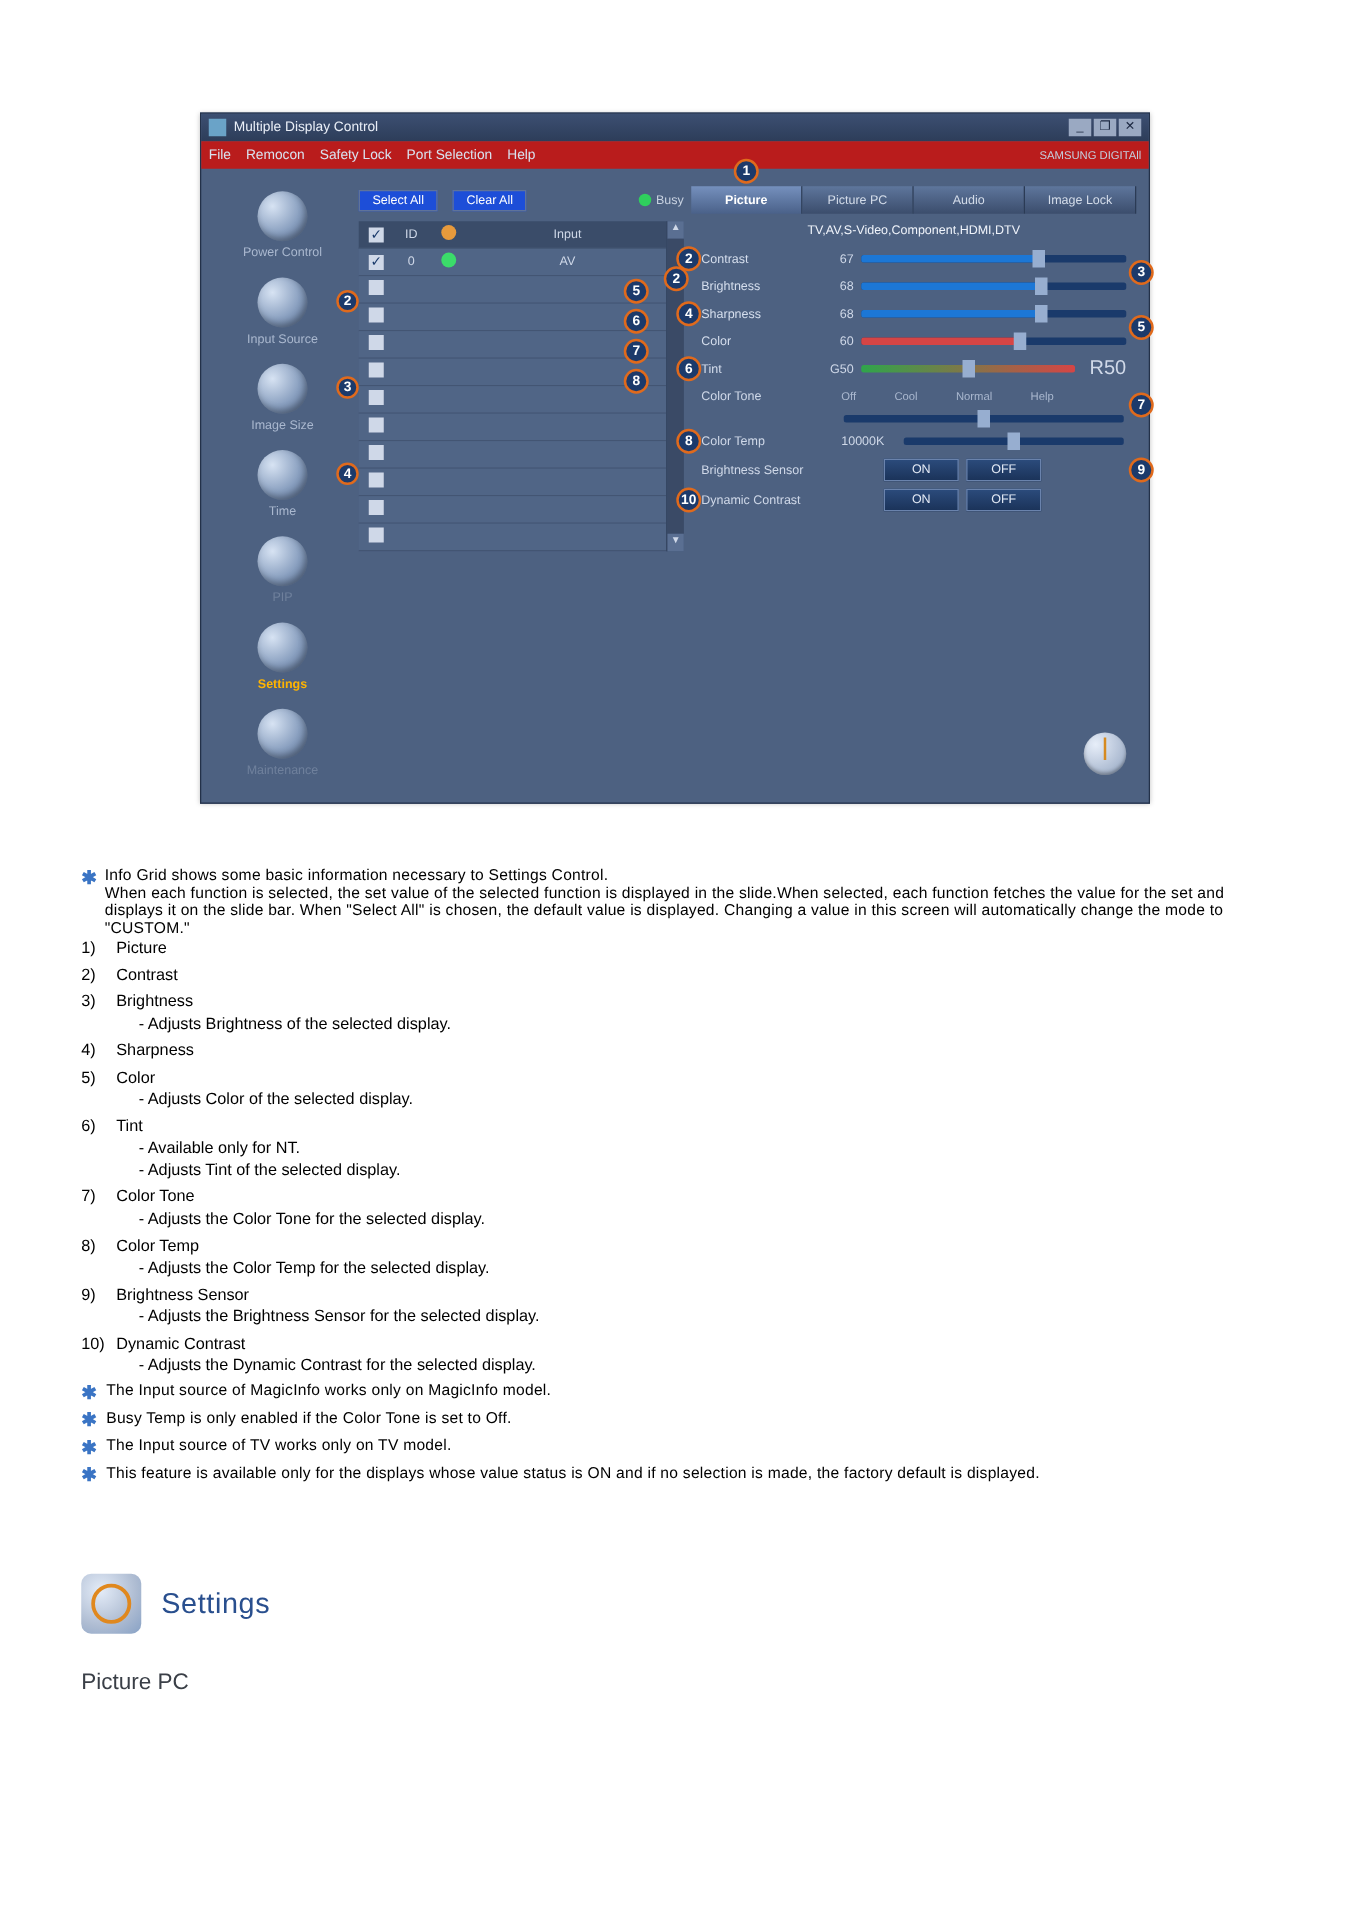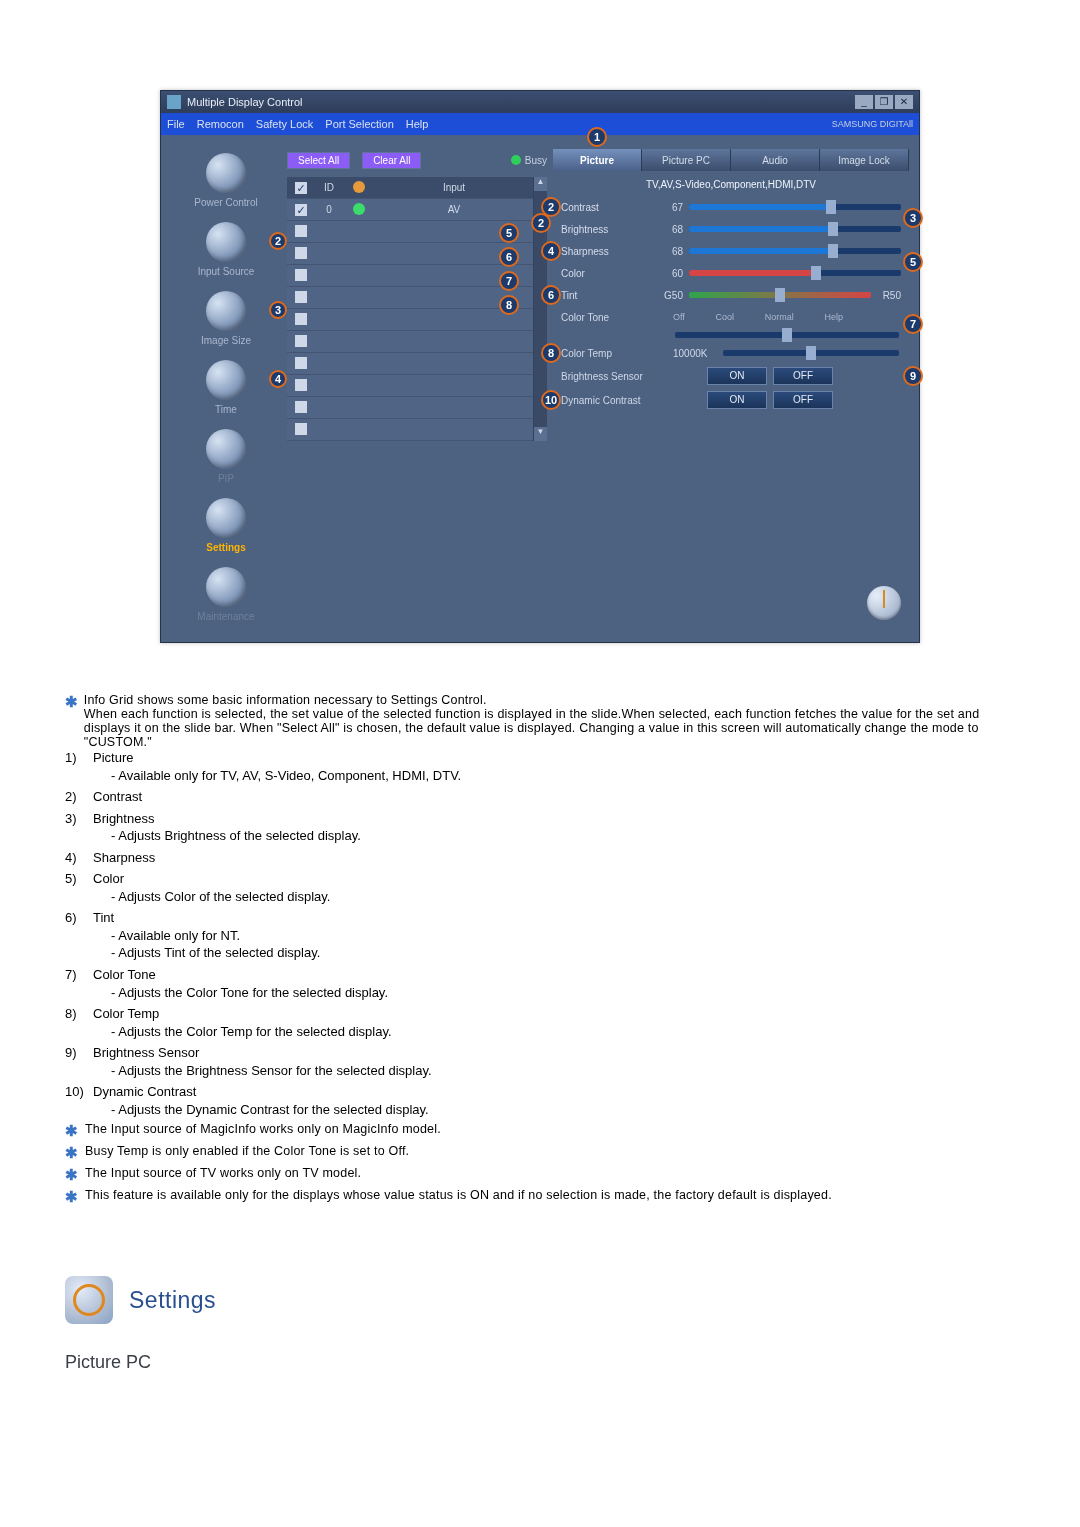--- a/index.html
+++ b/index.html
@@ -43,21 +43,21 @@
     color: #1b2740;
     font-size: 10px;
     text-align: center;
     line-height: 14px;
     cursor: pointer;
   }
   .menubar {
     display: flex;
     align-items: center;
     height: 22px;
-    background: #1d4ed8;
+    background: #b91c1c;
     color: #d9e2ef;
     font-size: 11px;
     padding: 0 6px;
   }
   .menubar .menuitem { margin-right: 12px; cursor: pointer; }
   .brand { margin-left: auto; font-size: 9px; color: #c4cfde; }
   .app-body {
     display: flex;
     padding: 14px 10px 10px 10px;
     gap: 6px;
@@ -107,21 +107,21 @@
     font-weight: bold;
   }
 
   
   .mid-col { flex: 0 0 260px; display: flex; flex-direction: column; }
   .selrow {
     display: flex; align-items: center; gap: 12px;
     height: 22px; margin-bottom: 6px;
   }
   .sel-btn {
-    background: #8b5cf6;
+    background: #1d4ed8;
     color: #fff;
     font-size: 10px;
     padding: 2px 10px;
     border: 1px solid #5f739a;
     cursor: pointer;
     position: relative;
   }
   .busy-wrap { display: flex; align-items: center; margin-left: auto; font-size: 10px; color: #c7d1e0; }
   .busy-dot { width: 10px; height: 10px; border-radius: 50%; background: #2fcf5d; margin-right: 4px; display: inline-block; }
   .list-header, .list-row {
@@ -502,21 +502,21 @@
         </div>
       </div>
 
       <div class="slider-row">
         <div class="callout" style="left:-12px;">6</div>
         <span class="lbl">Tint</span>
         <span class="val">G50</span>
         <div class="slider-track" style="background:linear-gradient(to right,#2fa54b,#d64545);">
           <div class="slider-thumb" style="left:50%;"></div>
         </div>
-        <span style="width:30px; font-size:10px; text-align:right;">R50</span>
+        <span style="width:41px; font-size:16px; text-align:right;">R50</span>
       </div>
 
       <div class="pill-row">
         <span class="lbl">Color Tone</span>
         <div class="tone-labels">
           <span>Off</span>
           <span>Cool</span>
           <span>Normal</span>
           <span>Help</span>
         </div>
@@ -575,21 +575,20 @@
       <div>Info Grid shows some basic information necessary to Settings Control.</div>
       <div>When each function is selected, the set value of the selected function is displayed in the slide.When selected, each function fetches the value for the set and displays it on the slide bar. When "Select All" is chosen, the default value is displayed. Changing a value in this screen will automatically change the mode to "CUSTOM."</div>
     </div>
   </div>
 
   <div id="explain-list">
       <div class="explain-row">
         <div class="idx">1)</div>
         <div class="body">
           <div>Picture</div>
-          <div class="sub">- Available only for TV, AV, S-Video, Component, HDMI, DTV.</div>
         </div>
       </div>
       <div class="explain-row">
         <div class="idx">2)</div>
         <div class="body">
           <div>Contrast</div>
         </div>
       </div>
       <div class="explain-row">
         <div class="idx">3)</div>

